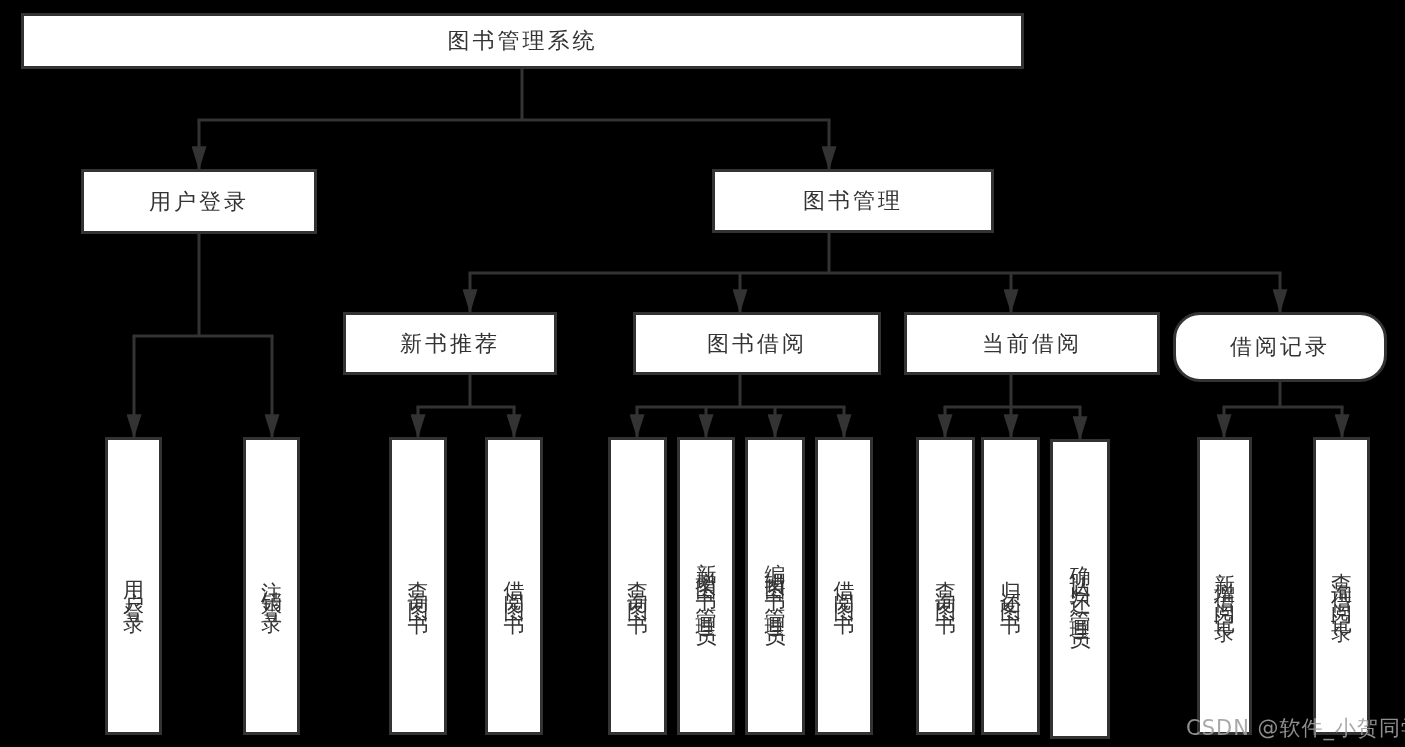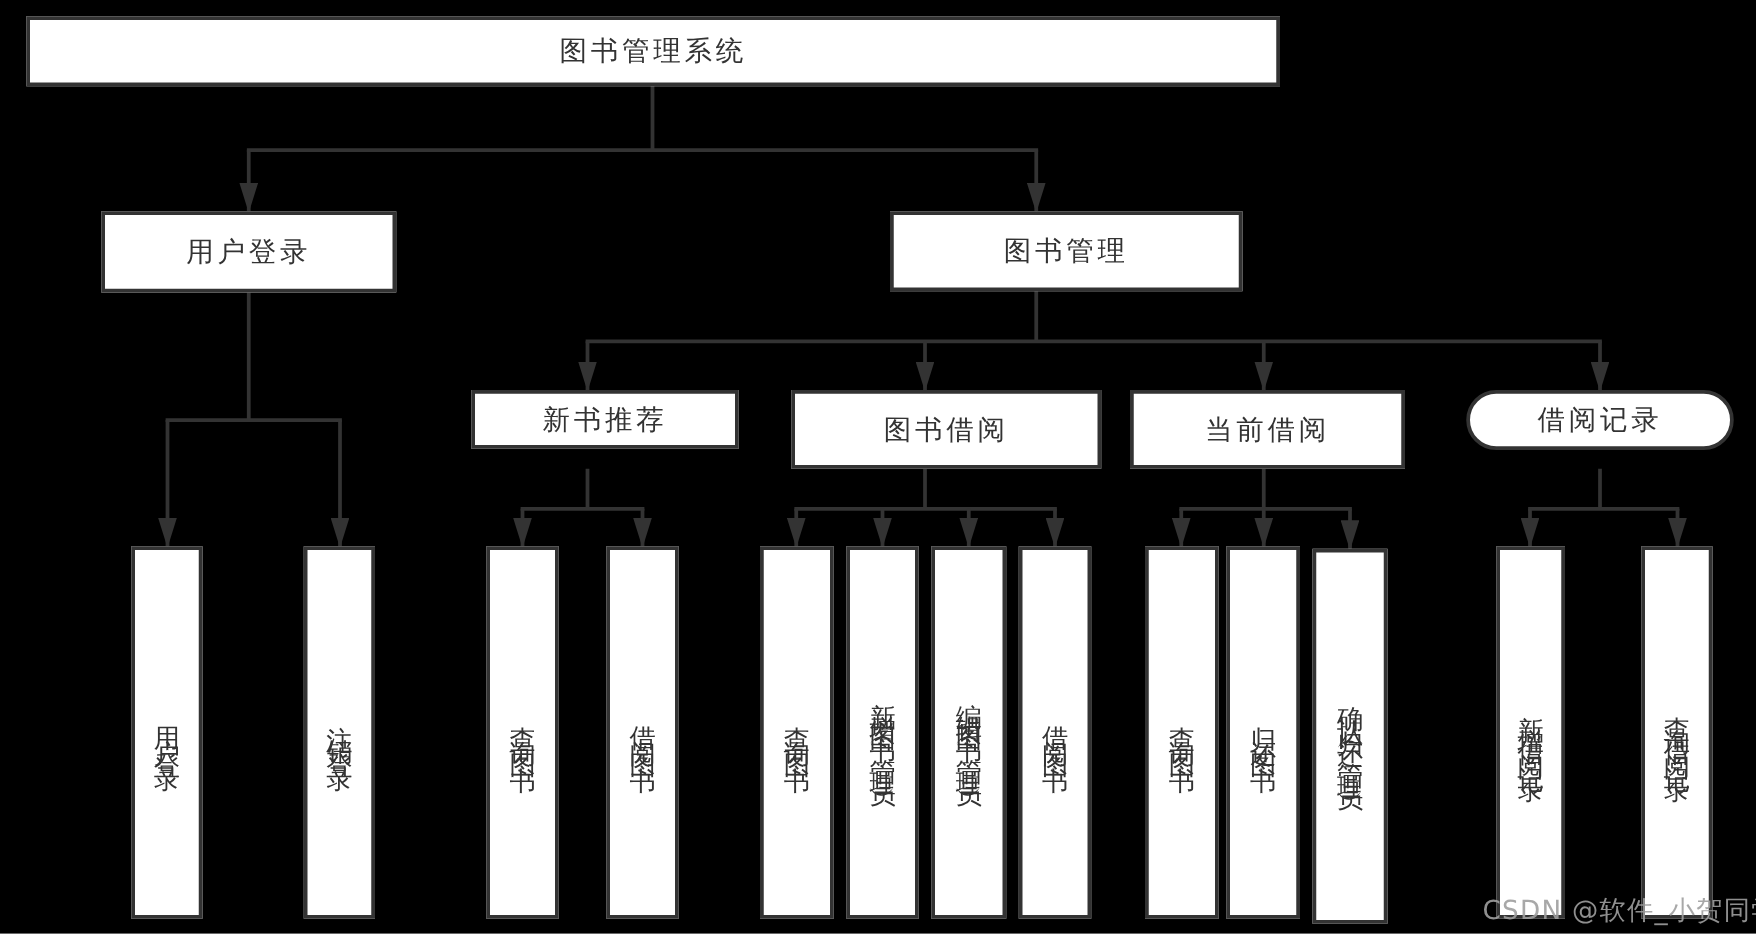--- a/index.html
+++ b/index.html
@@ -104,30 +104,30 @@
     <span>图书管理系统</span>
   </div>
 
   <div class="box h" style="left:81px; top:169px; width:236px; height:65px;">
     <span>用户登录</span>
   </div>
   <div class="box h" style="left:712px; top:169px; width:282px; height:64px;">
     <span>图书管理</span>
   </div>
 
-  <div class="box h" style="left:377px; top:312px; width:214px; height:47px;">
+  <div class="box h" style="left:343px; top:312px; width:214px; height:63px;">
     <span>新书推荐</span>
   </div>
   <div class="box h" style="left:633px; top:312px; width:248px; height:63px;">
     <span>图书借阅</span>
   </div>
-  <div class="box h" style="left:904px; top:312px; width:220px; height:63px;">
+  <div class="box h" style="left:904px; top:312px; width:256px; height:63px;">
     <span>当前借阅</span>
   </div>
-  <div class="box h" style="left:1173px; top:312px; width:214px; height:48px;border-radius:27px;">
+  <div class="box h" style="left:1173px; top:312px; width:214px; height:70px;border-radius:27px;">
     <span>借阅记录</span>
   </div>
 
   <div class="box v" style="left:105px; top:437px; width:57px; height:298px;">
     <span>用户登录</span>
   </div>
   <div class="box v" style="left:243px; top:437px; width:57px; height:298px;">
     <span>注销登录</span>
   </div>
 

